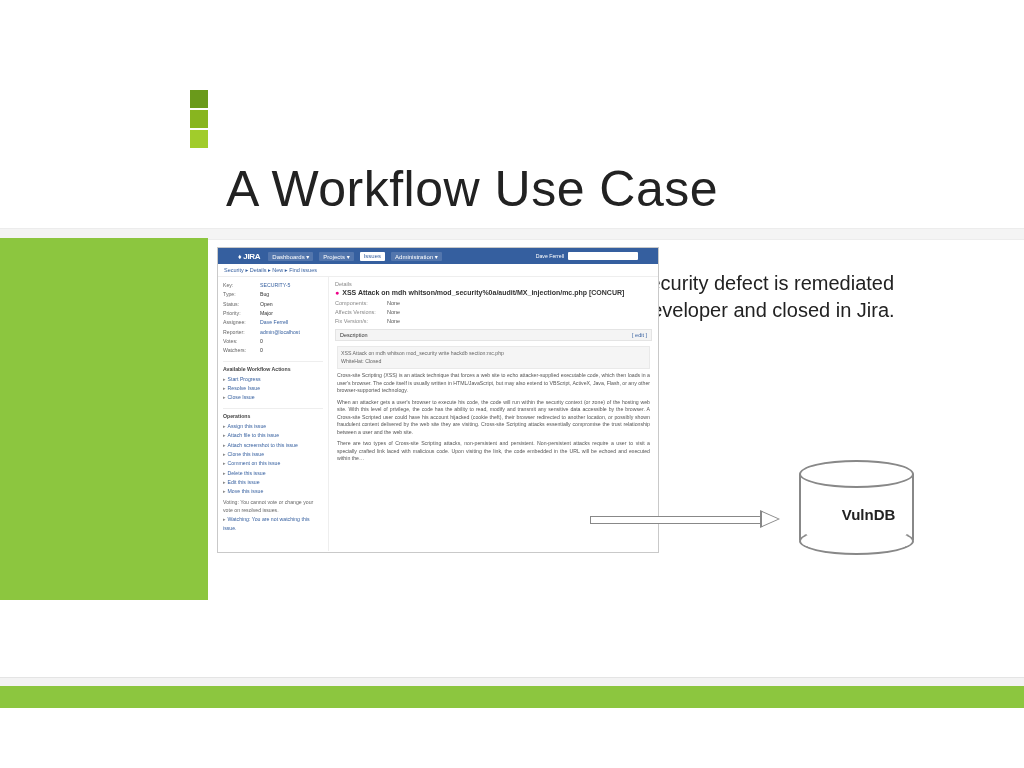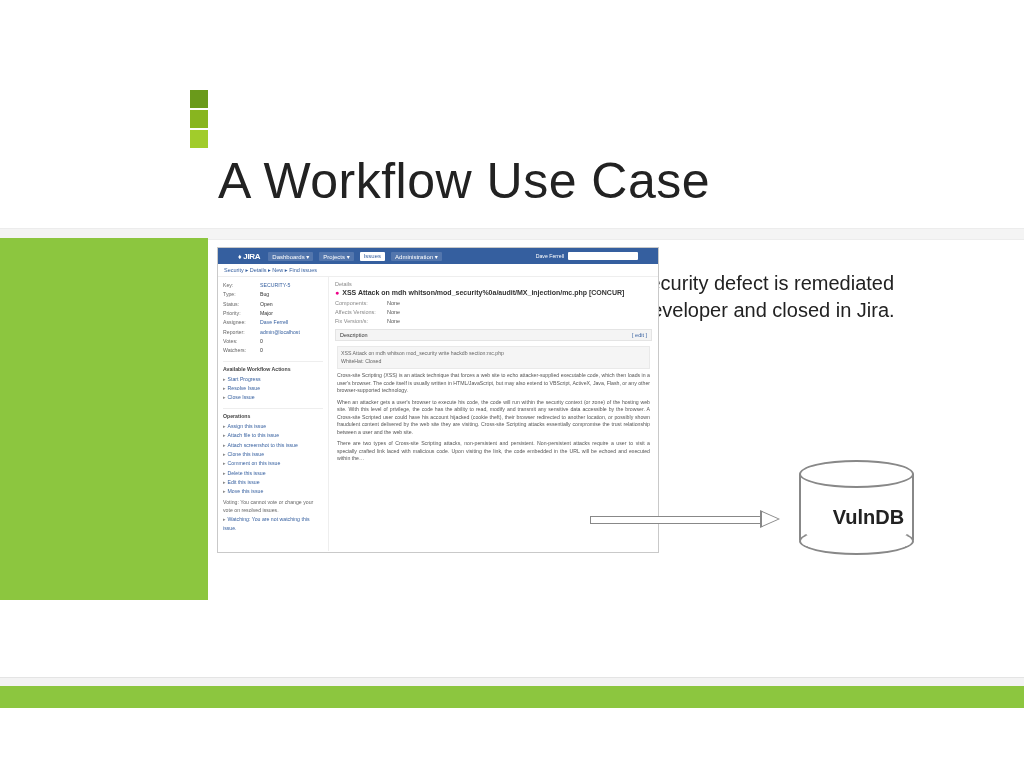--- a/index.html
+++ b/index.html
@@ -64,21 +64,21 @@
     height: 10px;
     background: #f4f4f4;
     border-top: 1px solid #ececec;
     border-bottom: 1px solid #ececec;
   }
 
   h1.title {
     position: absolute;
     left: 214px;
     top: 148px;
-    margin: 4px;
+    margin: 12px;
     font-size: 50px;
     font-weight: 400;
     color: #222;
     letter-spacing: 0.5px;
   }
 
   .caption {
     position: absolute;
     right: 120px;
     top: 270px;
@@ -185,21 +185,21 @@
     position:absolute; left:0; top:0; width:115px; height:28px;
     border:2px solid #888; border-radius:50%; background:#fff; box-sizing:border-box;
   }
   .cyl .bot {
     position:absolute; left:0; bottom:0; width:115px; height:28px;
     border:2px solid #888; border-top-color:transparent; border-radius:50%; background:#fff;
     box-sizing:border-box;
   }
   .cyl .label {
     position:absolute; left:0; top:46px; width:139px; text-align:center;
-    font-weight:bold; font-size:20px; color:#222;
+    font-weight:bold; font-size:15px; color:#222;
   }
 
   
   .arrow {
     position:absolute;
     left: 590px;
     top: 512px;
     width: 190px;
     height: 14px;
   }

